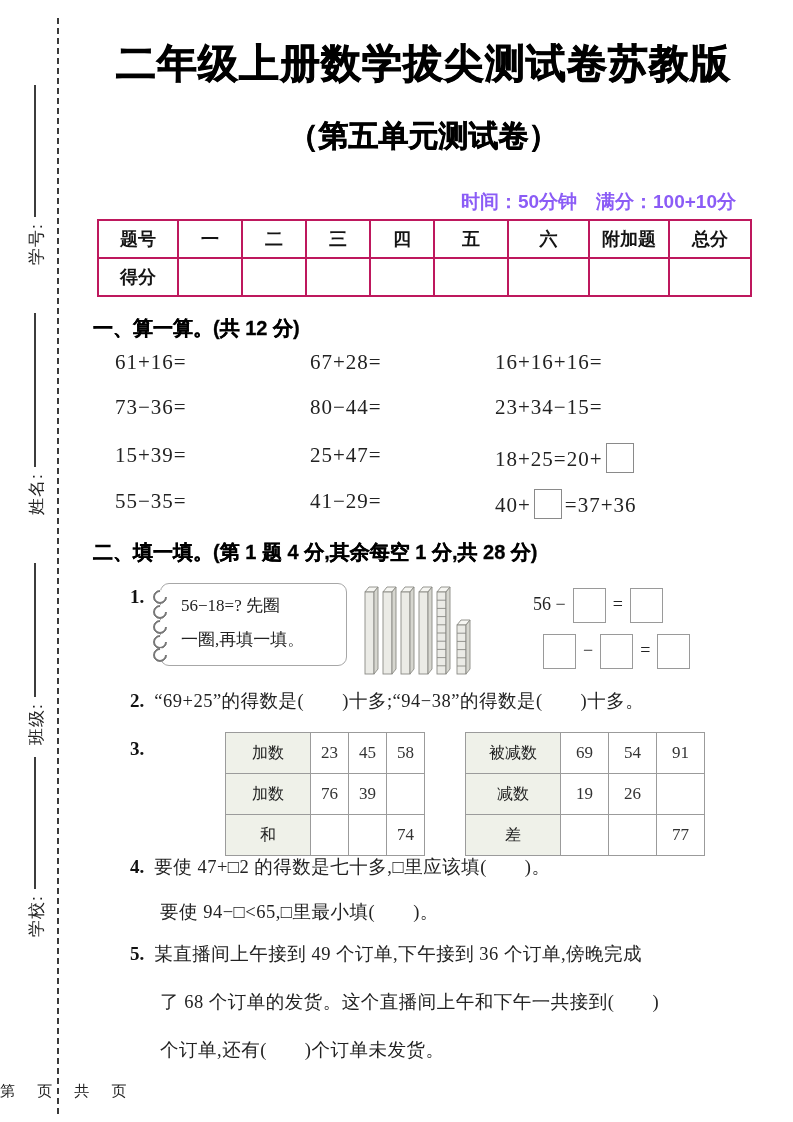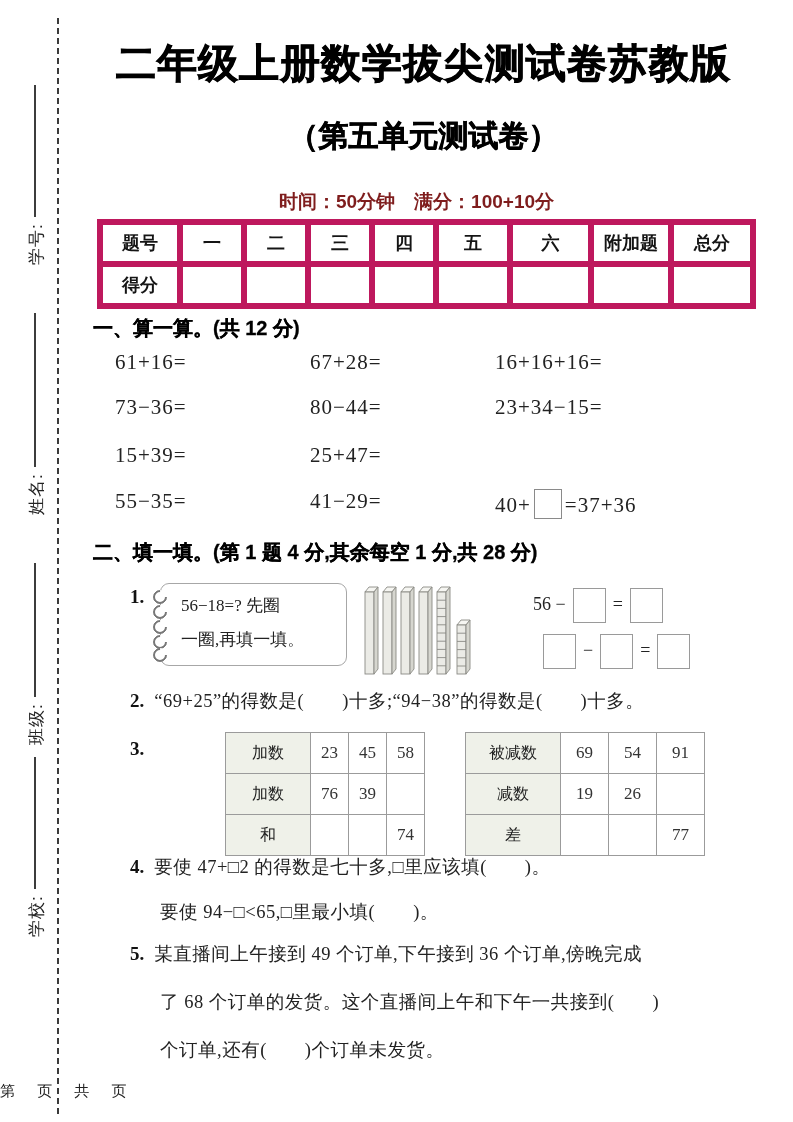--- a/index.html
+++ b/index.html
@@ -26,28 +26,28 @@
   .title {
     position:absolute; left:97px; top:36px; width:653px; text-align:center;
     font-size:40px; font-weight:bold; letter-spacing:1px; color:#000;
     -webkit-text-stroke:0.8px #000;
   }
   .subtitle {
     position:absolute; left:97px; top:116px; width:653px; text-align:center;
     font-size:30px; font-weight:bold; color:#000; -webkit-text-stroke:0.6px #000;
   }
   .info-line {
-    position:absolute; left:97px; top:189px; width:639px; text-align:center;
-    font-size:19px; font-weight:bold; color:#7f1d1d;
+    position:absolute; left:97px; top:189px; width:639px; text-align:right;
+    font-size:19px; font-weight:bold; color:#8b5cf6;
   }
 
   
   table.score { position:absolute; left:97px; top:219px; border-collapse:collapse; table-layout:fixed; }
   table.score td {
-    border:6px solid #be185d; text-align:center; font-size:18px; font-weight:bold;
+    border:2px solid #be185d; text-align:center; font-size:18px; font-weight:bold;
     height:36px; padding:0; overflow:hidden;
   }
 
   
   .sec-head {
     position:absolute; left:93px; font-size:20px; font-weight:bold; color:#000;
     white-space:nowrap; -webkit-text-stroke:0.3px #000;
   }
   .expr-row { position:absolute; left:97px; width:653px; height:30px; }
   .expr {
@@ -167,20 +167,21 @@
   <span class="expr c3">16+16+16=</span>
 </div>
 <div class="expr-row" style="top:395px;">
   <span class="expr c1">73−36=</span>
   <span class="expr c2">80−44=</span>
   <span class="expr c3">23+34−15=</span>
 </div>
 <div class="expr-row" style="top:443px;">
   <span class="expr c1">15+39=</span>
   <span class="expr c2">25+47=</span>
+  <span class="expr c3"><span>18+25=20+</span><span class="sbox"></span></span>
 </div>
 <div class="expr-row" style="top:489px;">
   <span class="expr c1">55−35=</span>
   <span class="expr c2">41−29=</span>
   <span class="expr c3"><span>40+</span><span class="sbox"></span><span>=37+36</span></span>
 </div>
 
 <div class="sec-head" style="top:539px;">二、填一填。(第 1 题 4 分,其余每空 1 分,共 28 分)</div>
 
 <span class="pnum abs" style="left:130px; top:586px;">1.</span>

